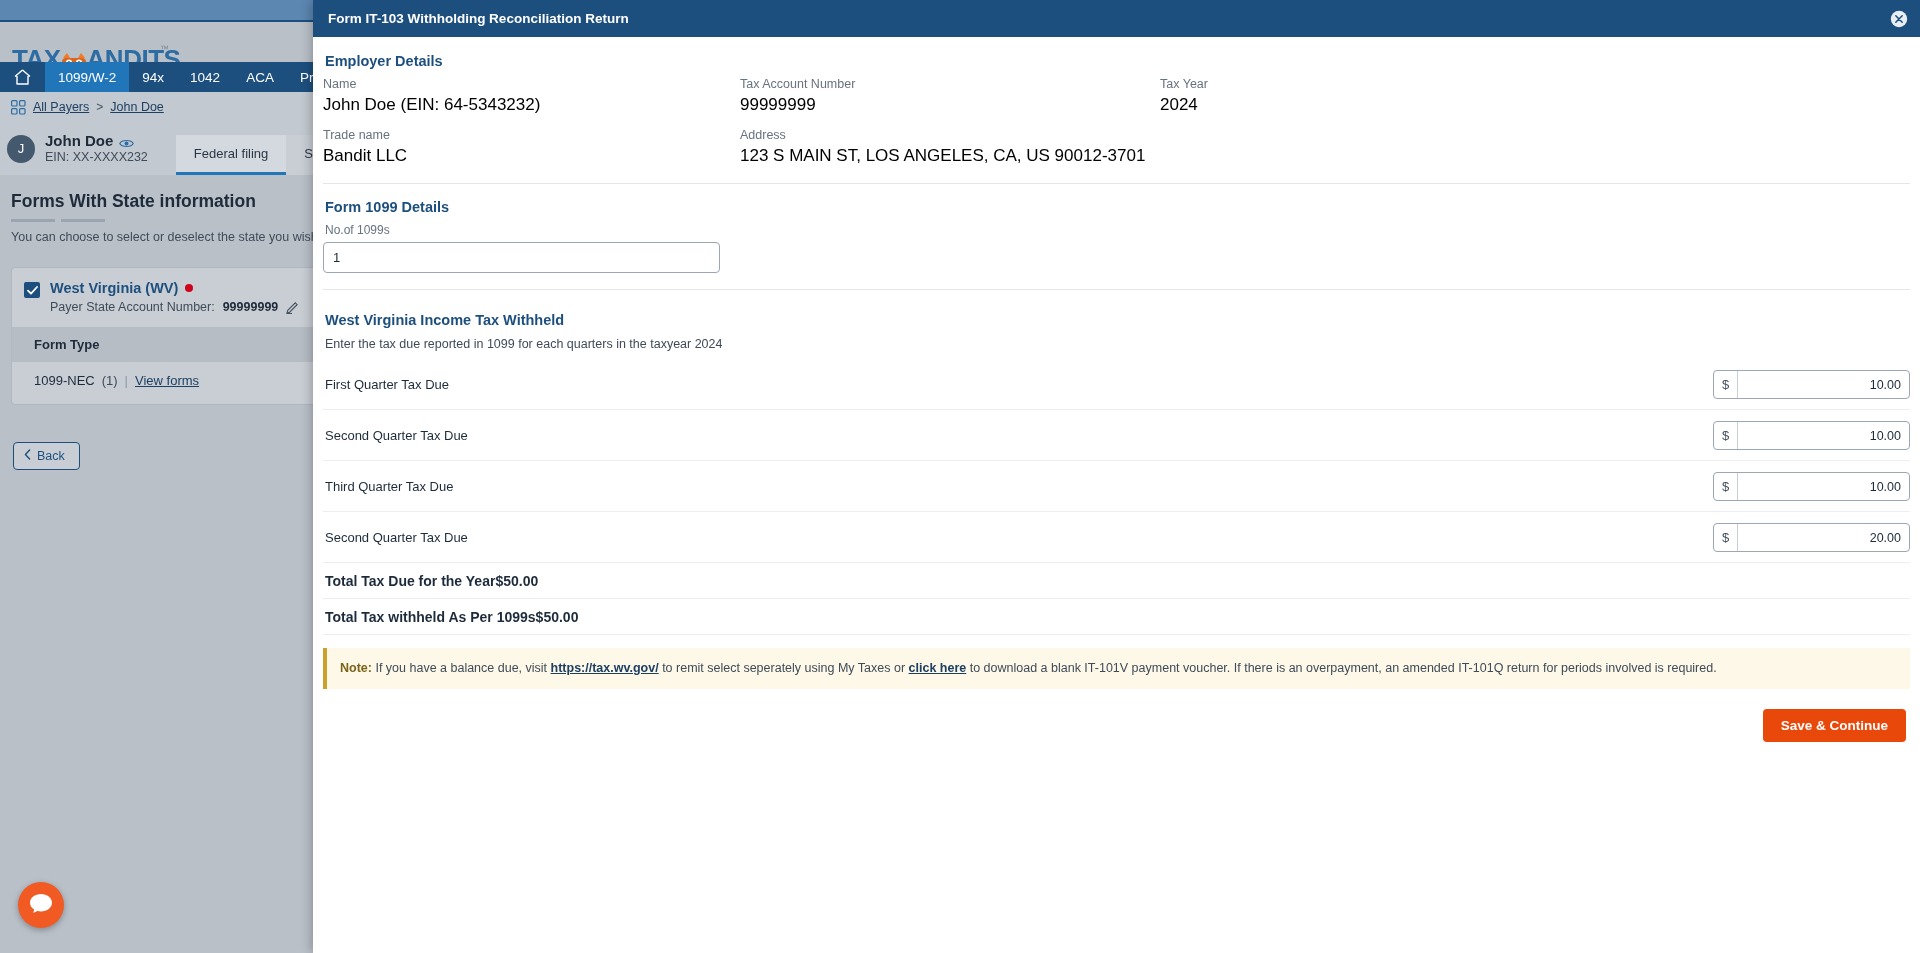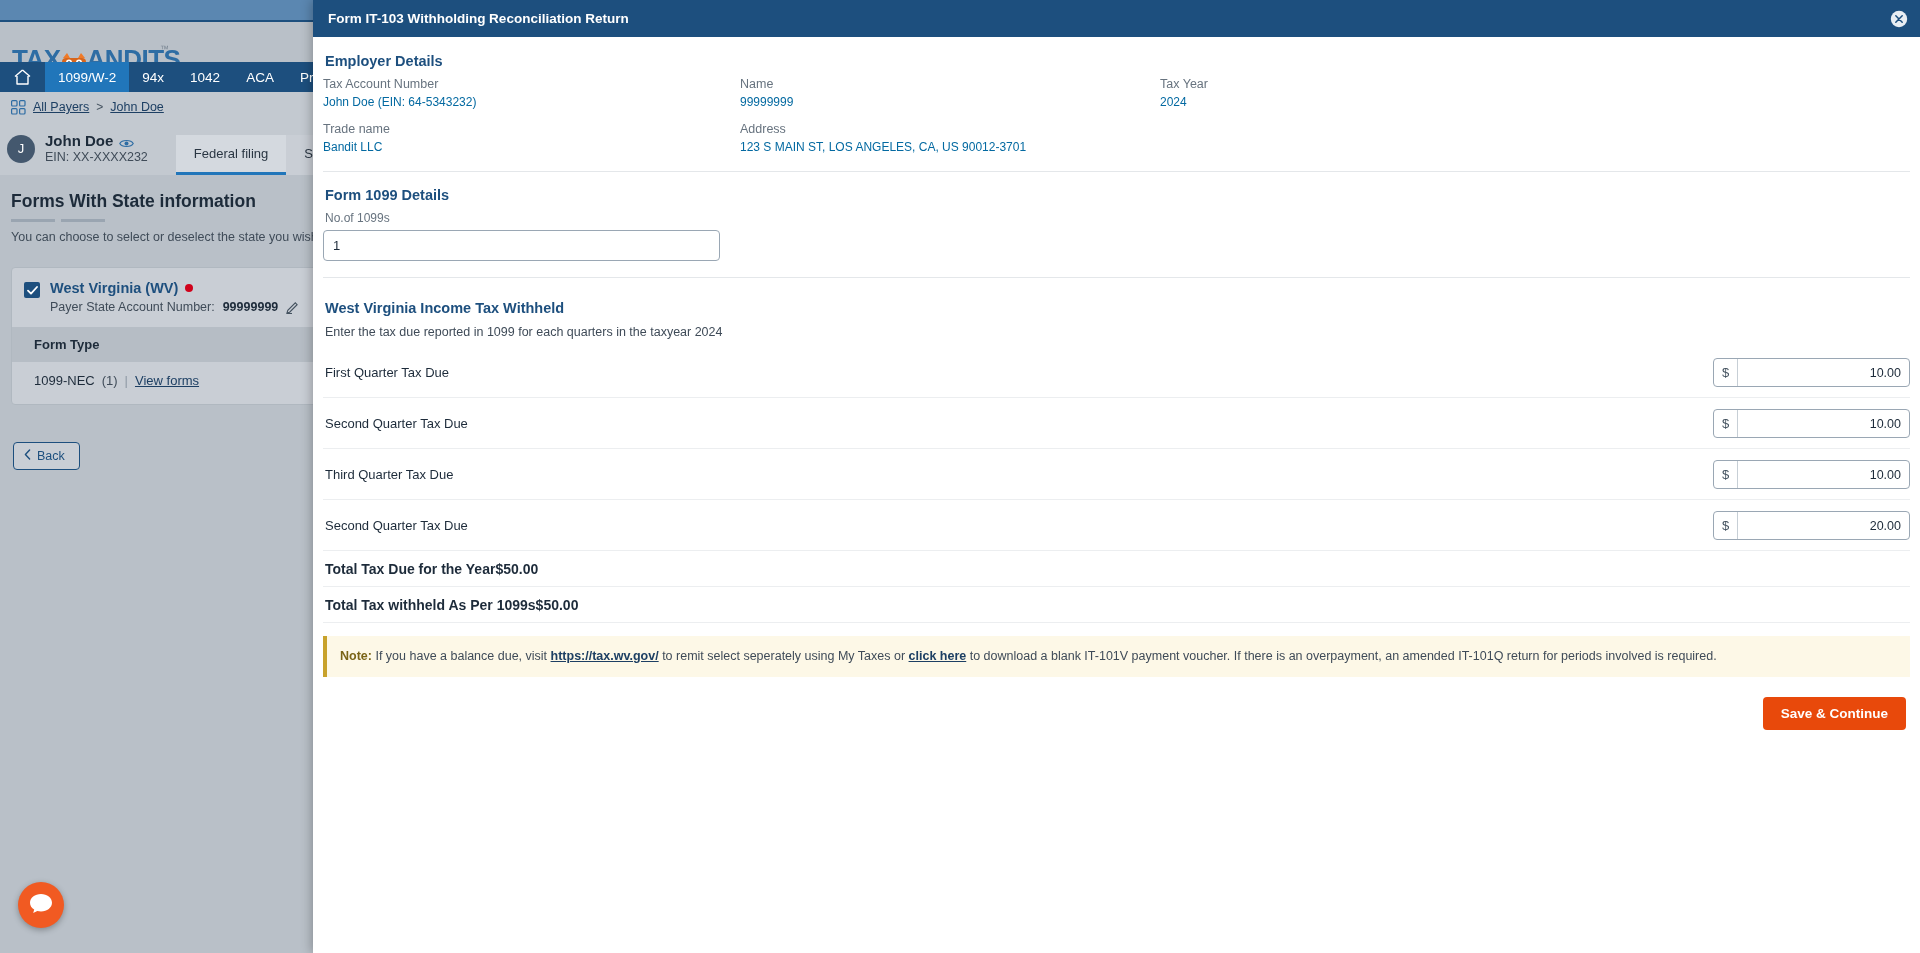--- a/index.html
+++ b/index.html
@@ -159,21 +159,21 @@
     position:absolute; right:12px; top:10px; width:18px; height:18px;
     cursor:pointer;
   }
   .modal-body { padding:16px 10px 0 10px; }
 
   .sec-title {
     font-size:14.5px; font-weight:bold; color:#1d4f7e; margin:0 0 8px 2px;
   }
   .kv-grid { display:grid; grid-template-columns:417px 420px 1fr; }
   .kv-label { font-size:12.5px; color:#67737f; padding-bottom:4px; }
-  .kv-value { font-size:12px; color:#0369a1; padding-bottom:13px; }
+  .kv-value { font-size:17px; color:#000000; padding-bottom:13px; }
 
   .hr { height:1px; background:#e4e7ea; margin:4px 0 0 0; }
 
   .sec2 { margin-top:15px; }
   .field-label { font-size:12px; color:#67737f; margin:0 0 5px 2px; }
   .num-input {
     width:397px; height:31px; border:1px solid #9aa7b4; border-radius:4px;
     font-size:13px; color:#1d2b3a; padding:0 9px;
     font-family:"Liberation Sans", sans-serif; background:#fff;
   }
@@ -360,22 +360,22 @@
           <path d="M5.8 5.8 L12.2 12.2 M12.2 5.8 L5.8 12.2" stroke="#1d4f7e" stroke-width="1.5" stroke-linecap="round"></path>
         </svg>
     </span>
   </div>
 
   <div class="modal-body">
 
     <div class="sec-title">Employer Details</div>
 
     <div class="kv-grid">
+      <div class="kv-label">Name</div>
       <div class="kv-label">Tax Account Number</div>
-      <div class="kv-label">Name</div>
       <div class="kv-label">Tax Year</div>
 
       <div class="kv-value">John Doe (EIN: 64-5343232)</div>
       <div class="kv-value">99999999</div>
       <div class="kv-value">2024</div>
 
       <div class="kv-label">Trade name</div>
       <div class="kv-label">Address</div>
       <div class="kv-label"></div>
 

